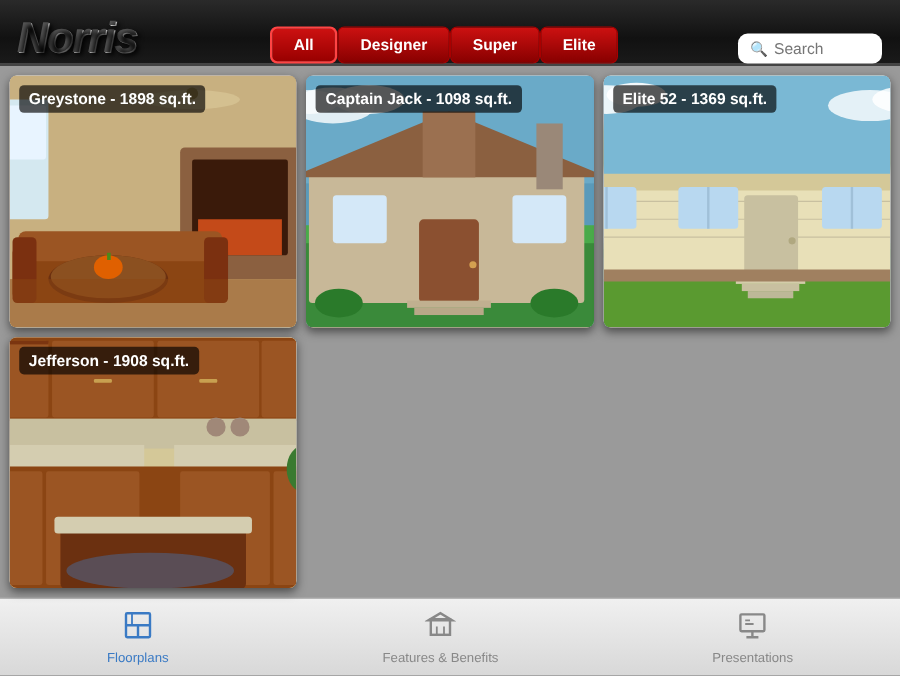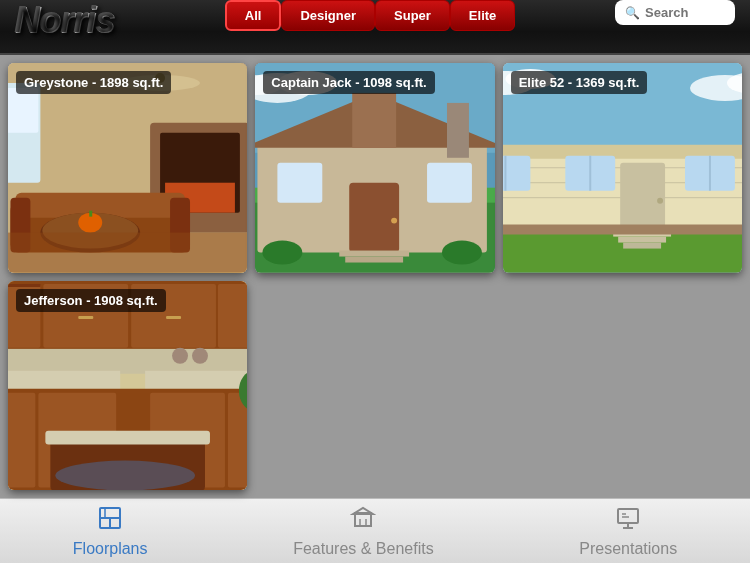--- a/index.html
+++ b/index.html
@@ -12,21 +12,21 @@
       overflow: hidden;
       display: flex;
       flex-direction: column;
     }
 
     
     #header {
       background: linear-gradient(180deg, #2a2a2a 0%, #111 60%, #1a1a1a 100%);
       height: 55px;
       display: flex;
-      align-items: flex-start;
+      align-items: flex-end;
       padding: 0 15px;
       gap: 10px;
       border-bottom: 2px solid #444;
     }
 
     #logo {
       font-size: 36px;
       font-weight: 900;
       font-style: italic;
       color: #fff;
@@ -76,21 +76,20 @@
       min-width: 110px;
     }
 
     .search-box input {
       border: none;
       outline: none;
       font-size: 13px;
       color: #999;
       background: transparent;
       width: 80px;
-      font-weight: bold;
     }
 
     .search-icon-svg {
       color: #999;
       font-size: 12px;
     }
 
     
     #main-content {
       flex: 1;
@@ -217,21 +216,21 @@
     .tab-item.active .tab-label {
       color: #3a7ac4;
     }
 
     .tab-icon {
       font-size: 22px;
       color: #888;
     }
 
     .tab-label {
-      font-size: 16px;
+      font-size: 11px;
       color: #888;
       text-align: right;
     }
   </style>
 </head>
 <body>
 
 <div id="header">
   <div id="logo">
     <span>Norris</span>

